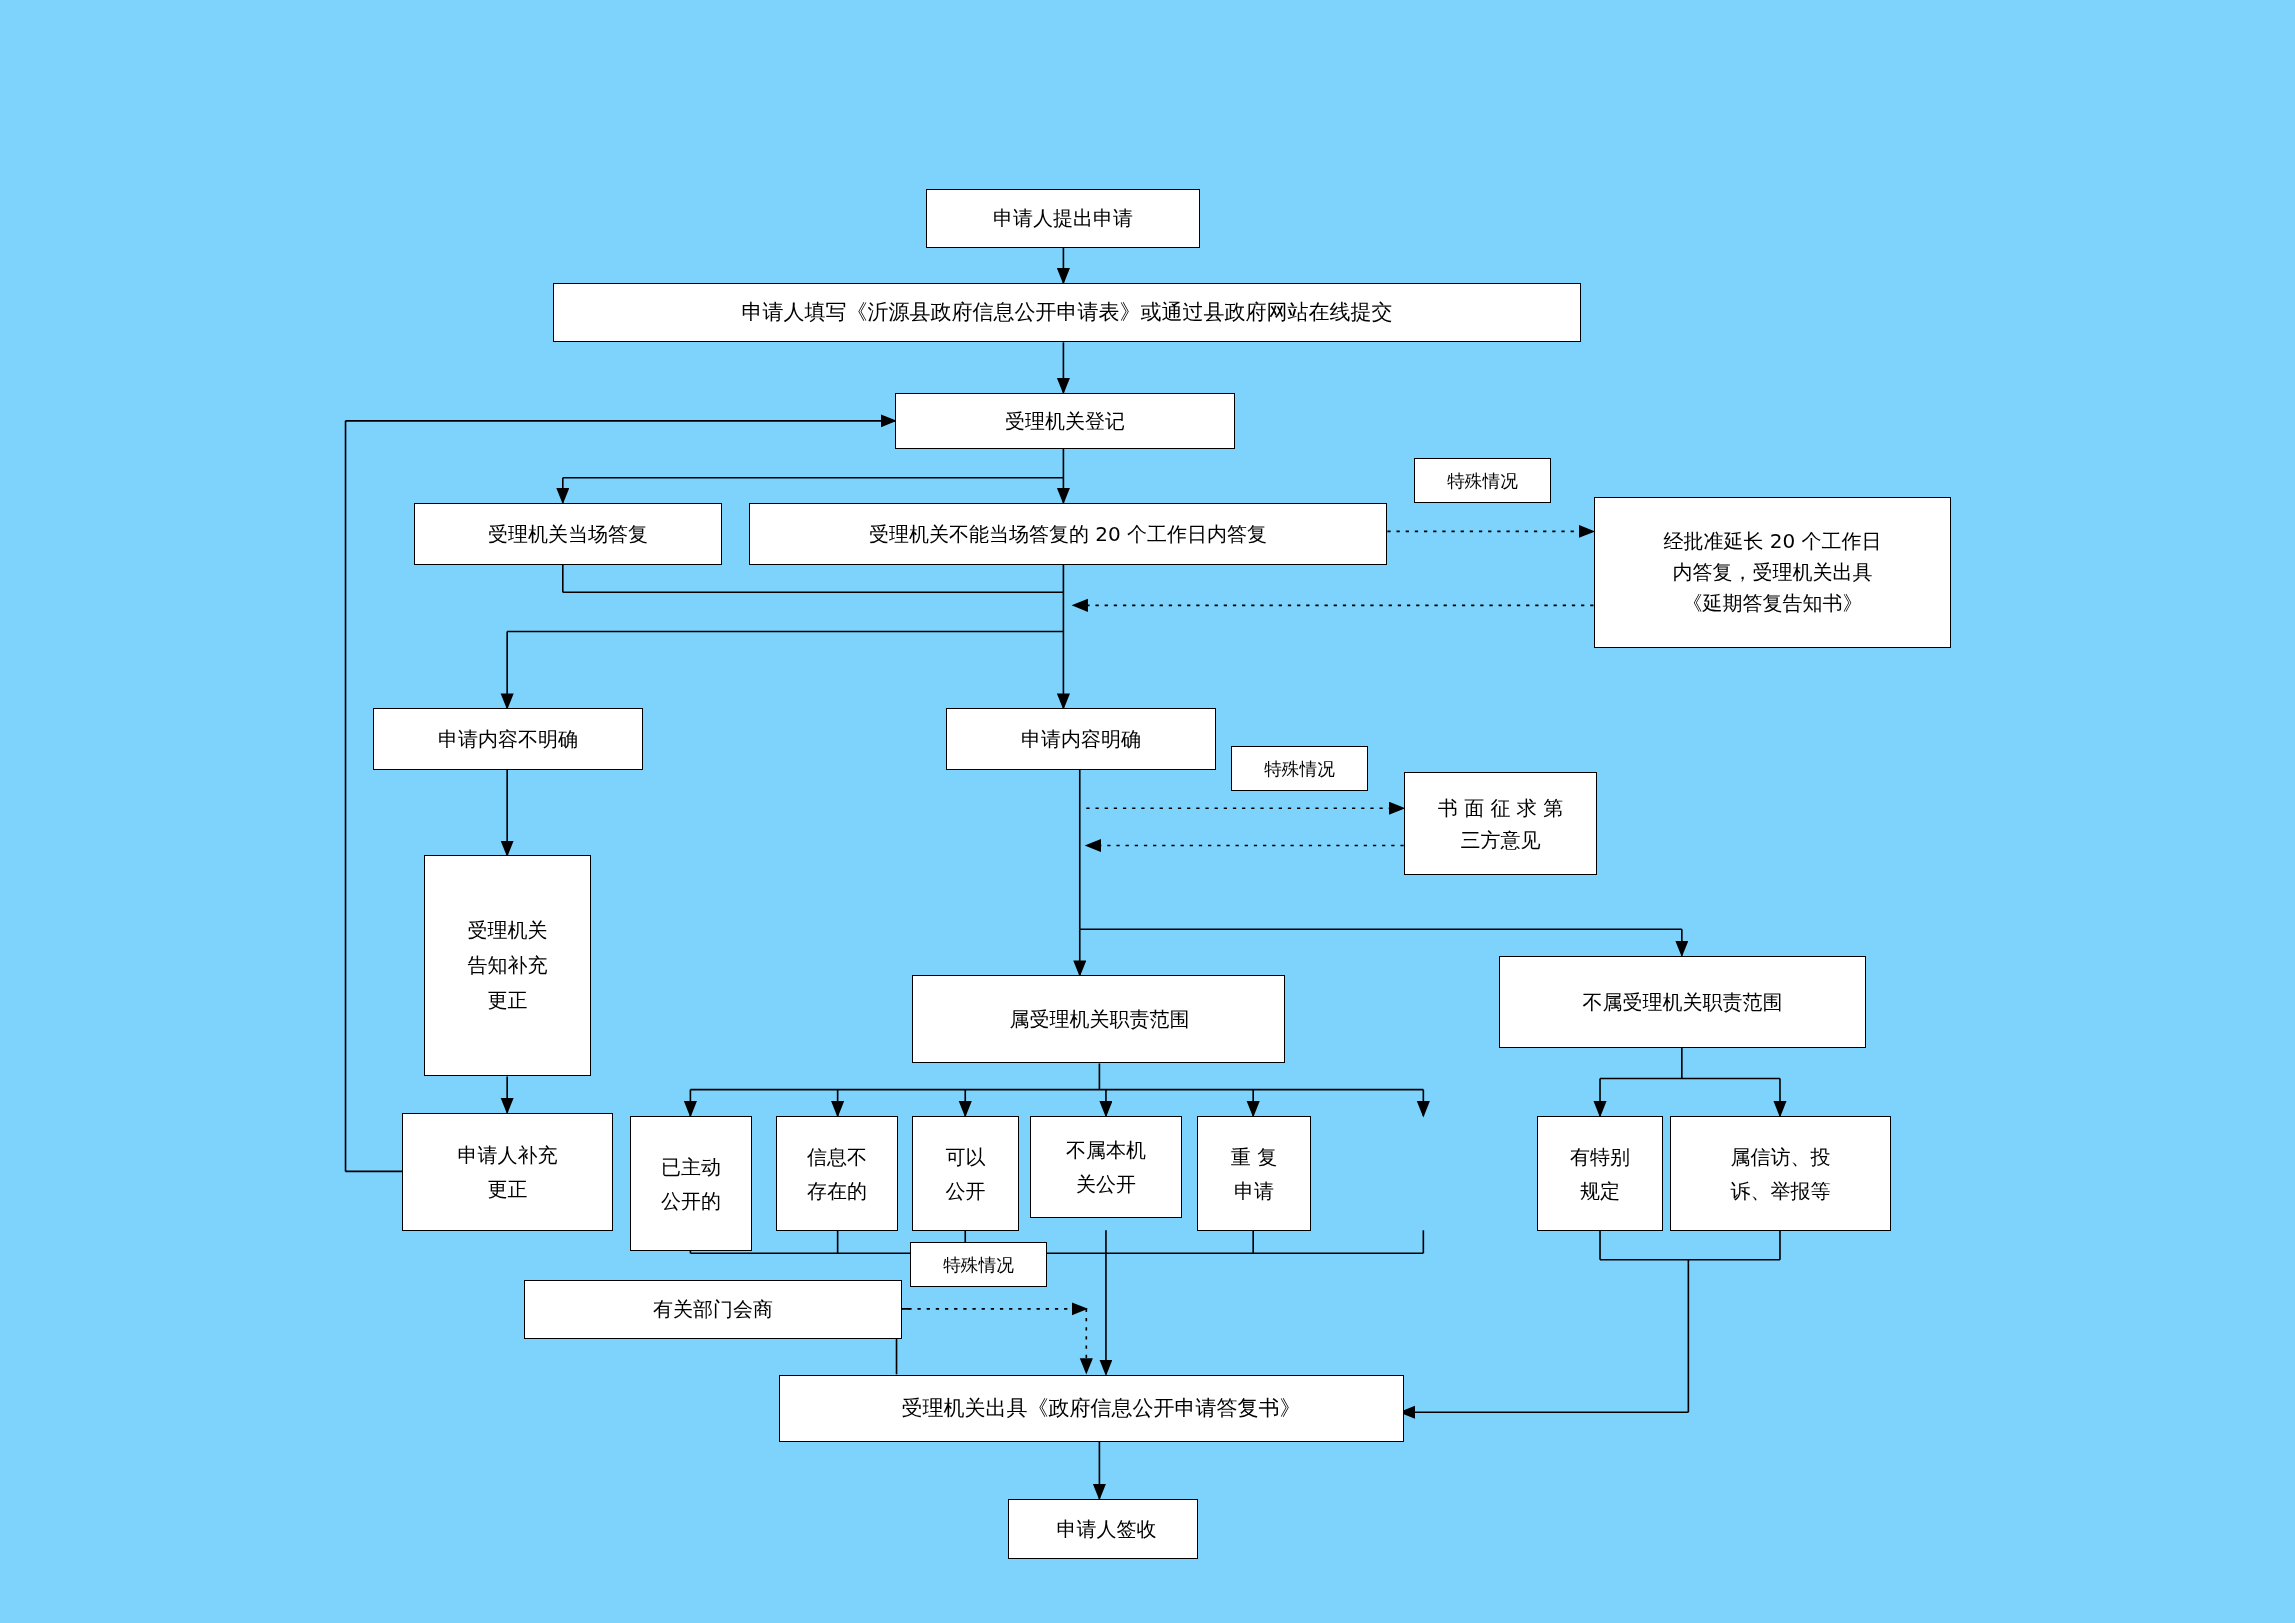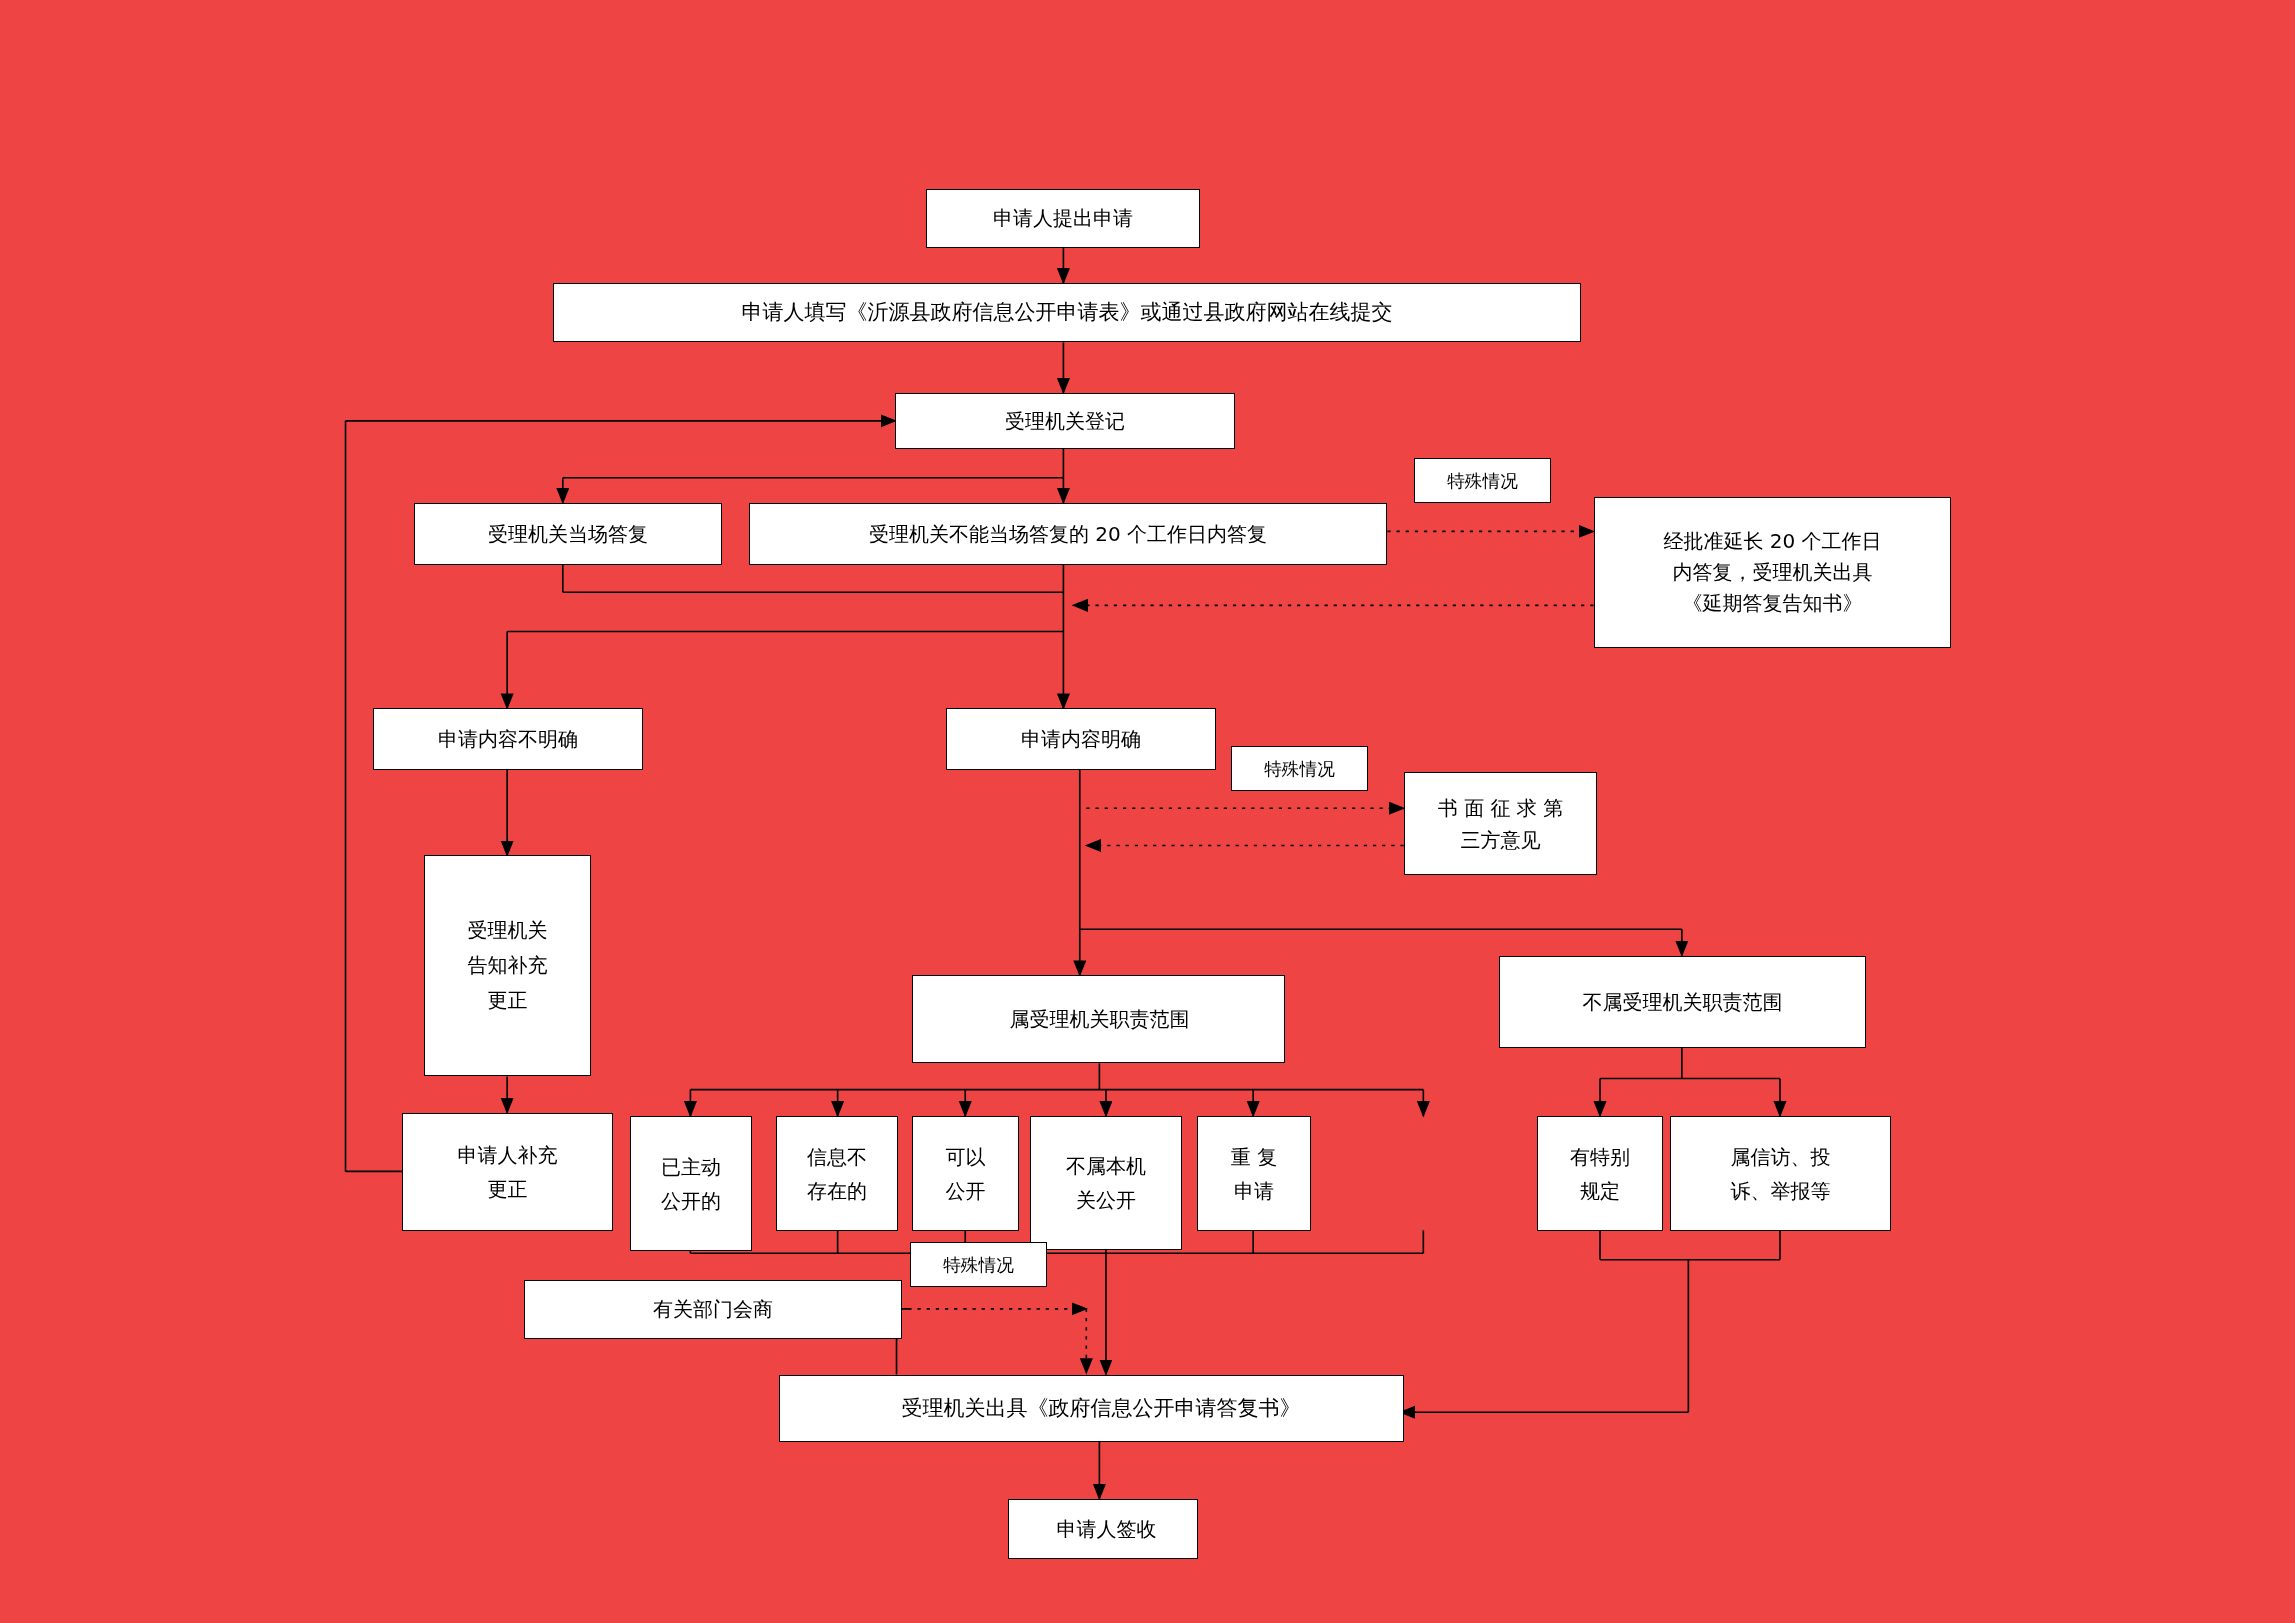--- a/index.html
+++ b/index.html
@@ -7,21 +7,21 @@
     padding: 0;
     background: #ffffff;
   }
   body {
     font-family: "DejaVu Sans", "Liberation Sans", sans-serif;
   }
   #canvas {
     position: relative;
     width: 2295px;
     height: 1623px;
-    background: #ef4444;
+    background: #7dd3fc;
     overflow: hidden;
   }
   .node {
     position: absolute;
     box-sizing: border-box;
     border: 1.3px solid #000000;
     background: #ffffff;
     display: flex;
     align-items: center;
     justify-content: center;
@@ -191,21 +191,21 @@
 
   <div class="node" style="left:630px; top:1116px; width:122px; height:135px; line-height:1.7;">已主动
 公开的</div>
 
   <div class="node" style="left:776px; top:1116px; width:122px; height:115px; line-height:1.7;">信息不
 存在的</div>
 
   <div class="node" style="left:912px; top:1116px; width:107px; height:115px; line-height:1.7;">可以
 公开</div>
 
-  <div class="node" style="left:1030px; top:1116px; width:152px; height:134px; line-height:1.7;">不属本机
+  <div class="node" style="left:1030px; top:1116px; width:152px; height:102px; line-height:1.7;">不属本机
 关公开</div>
 
   <div class="node" style="left:1197px; top:1116px; width:114px; height:115px; line-height:1.7;">重 复
 申请</div>
 
 
   <div class="node" style="left:1537px; top:1116px; width:126px; height:115px; line-height:1.7;">有特别
 规定</div>
 
   <div class="node" style="left:1670px; top:1116px; width:221px; height:115px; line-height:1.7;">属信访、投

